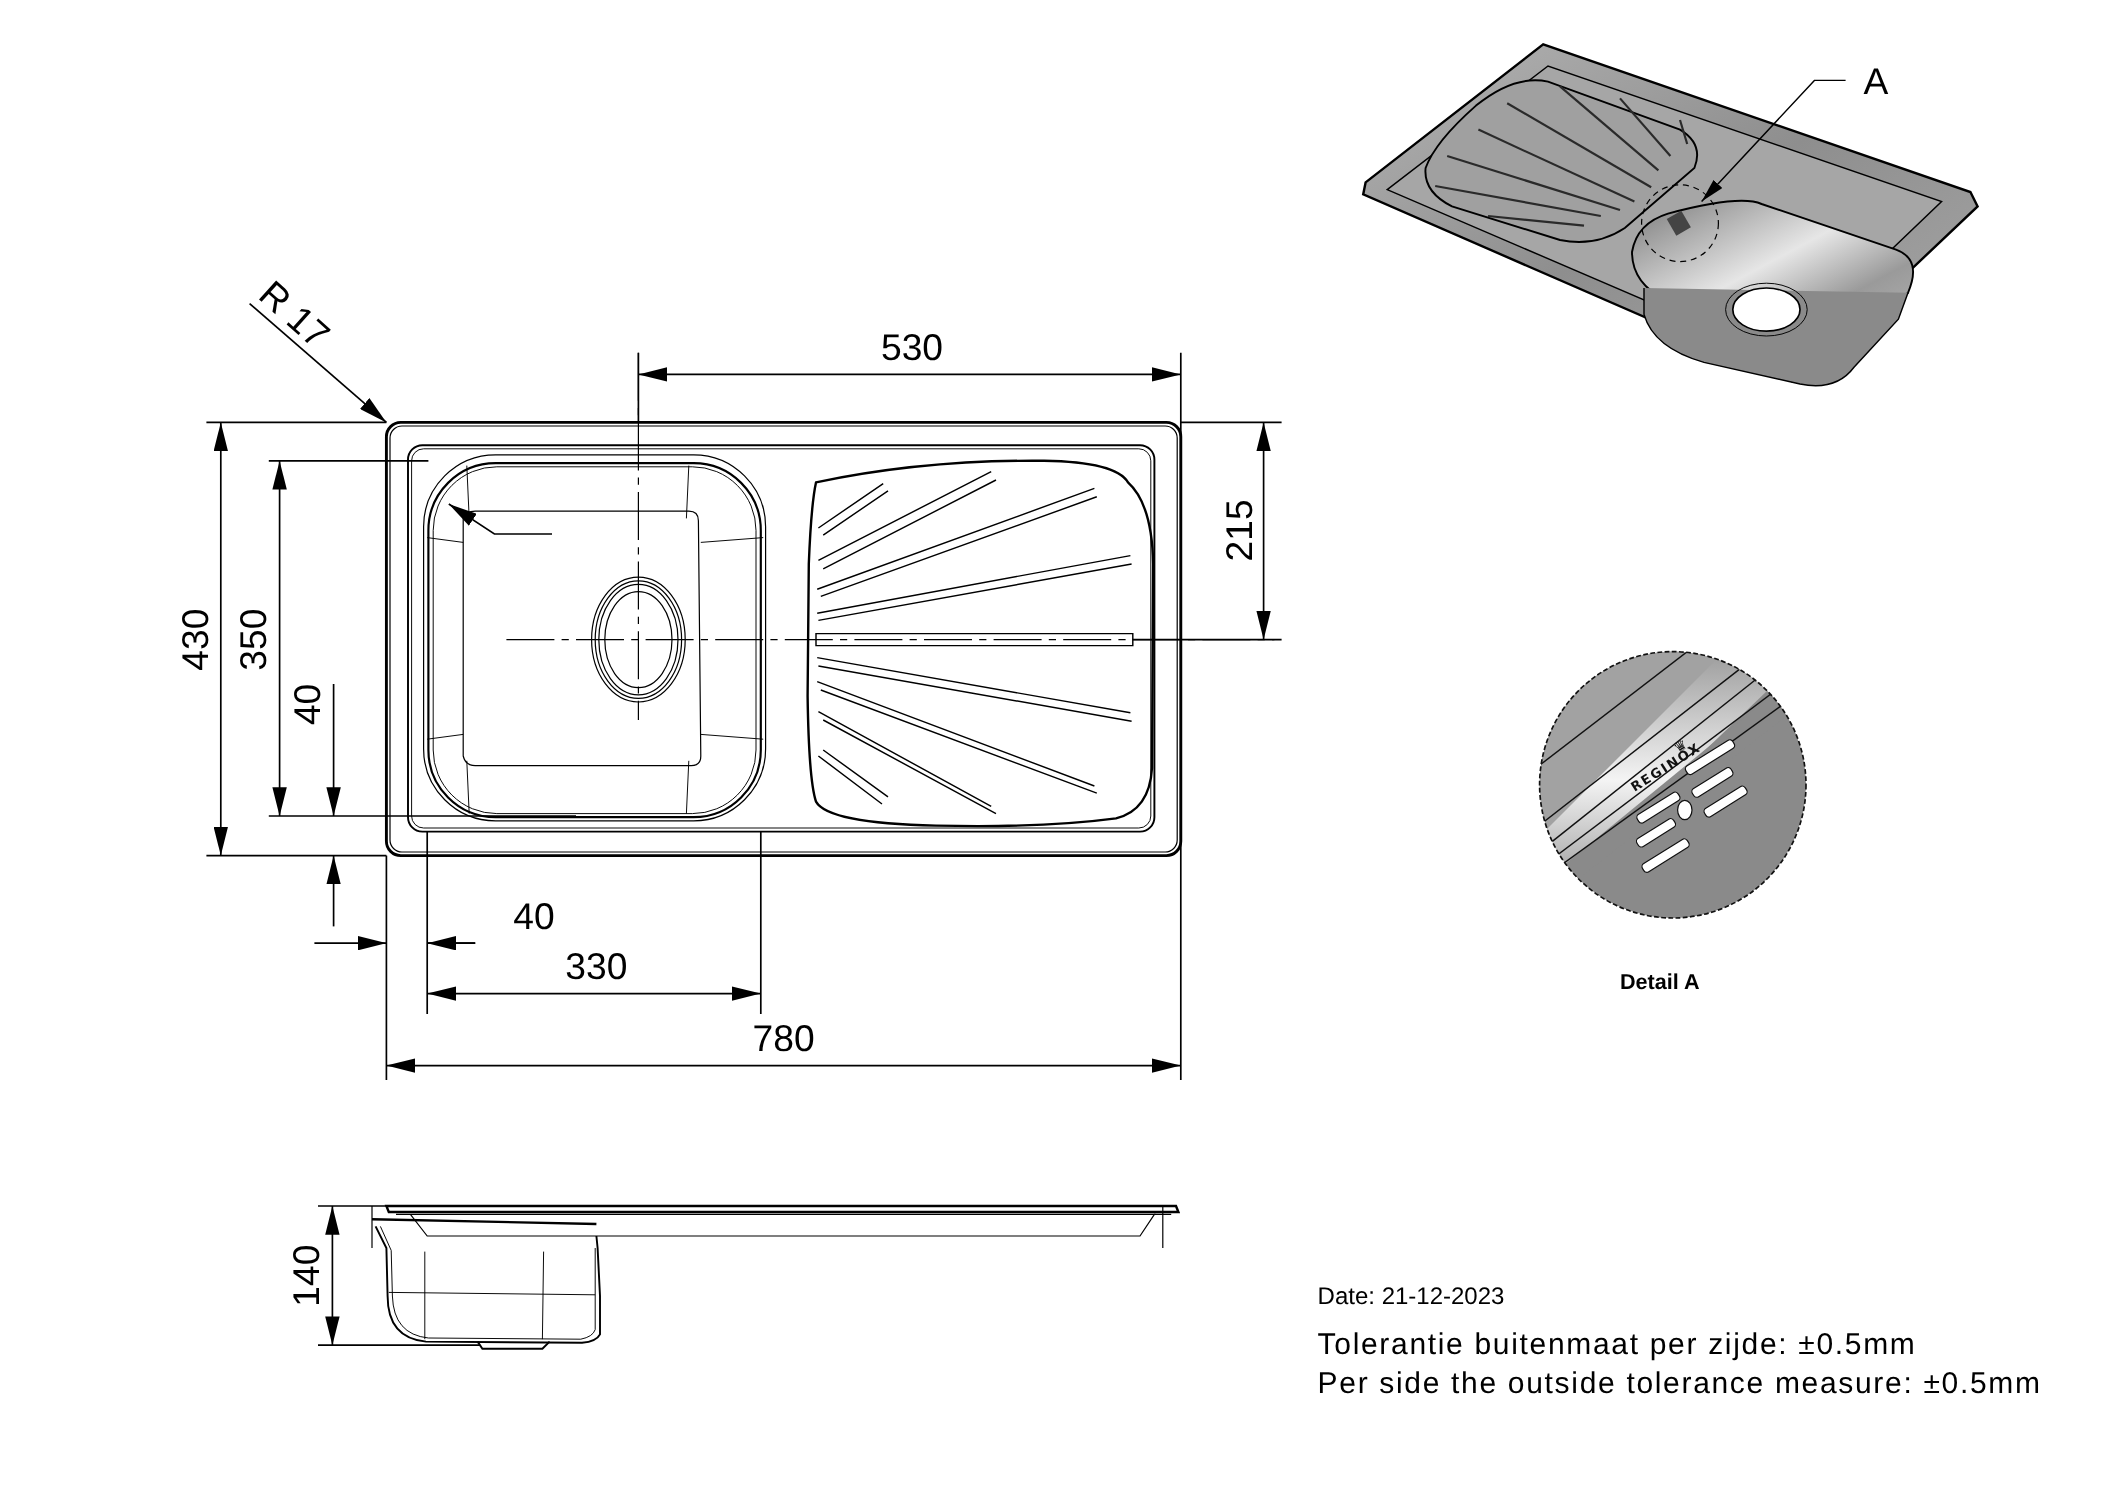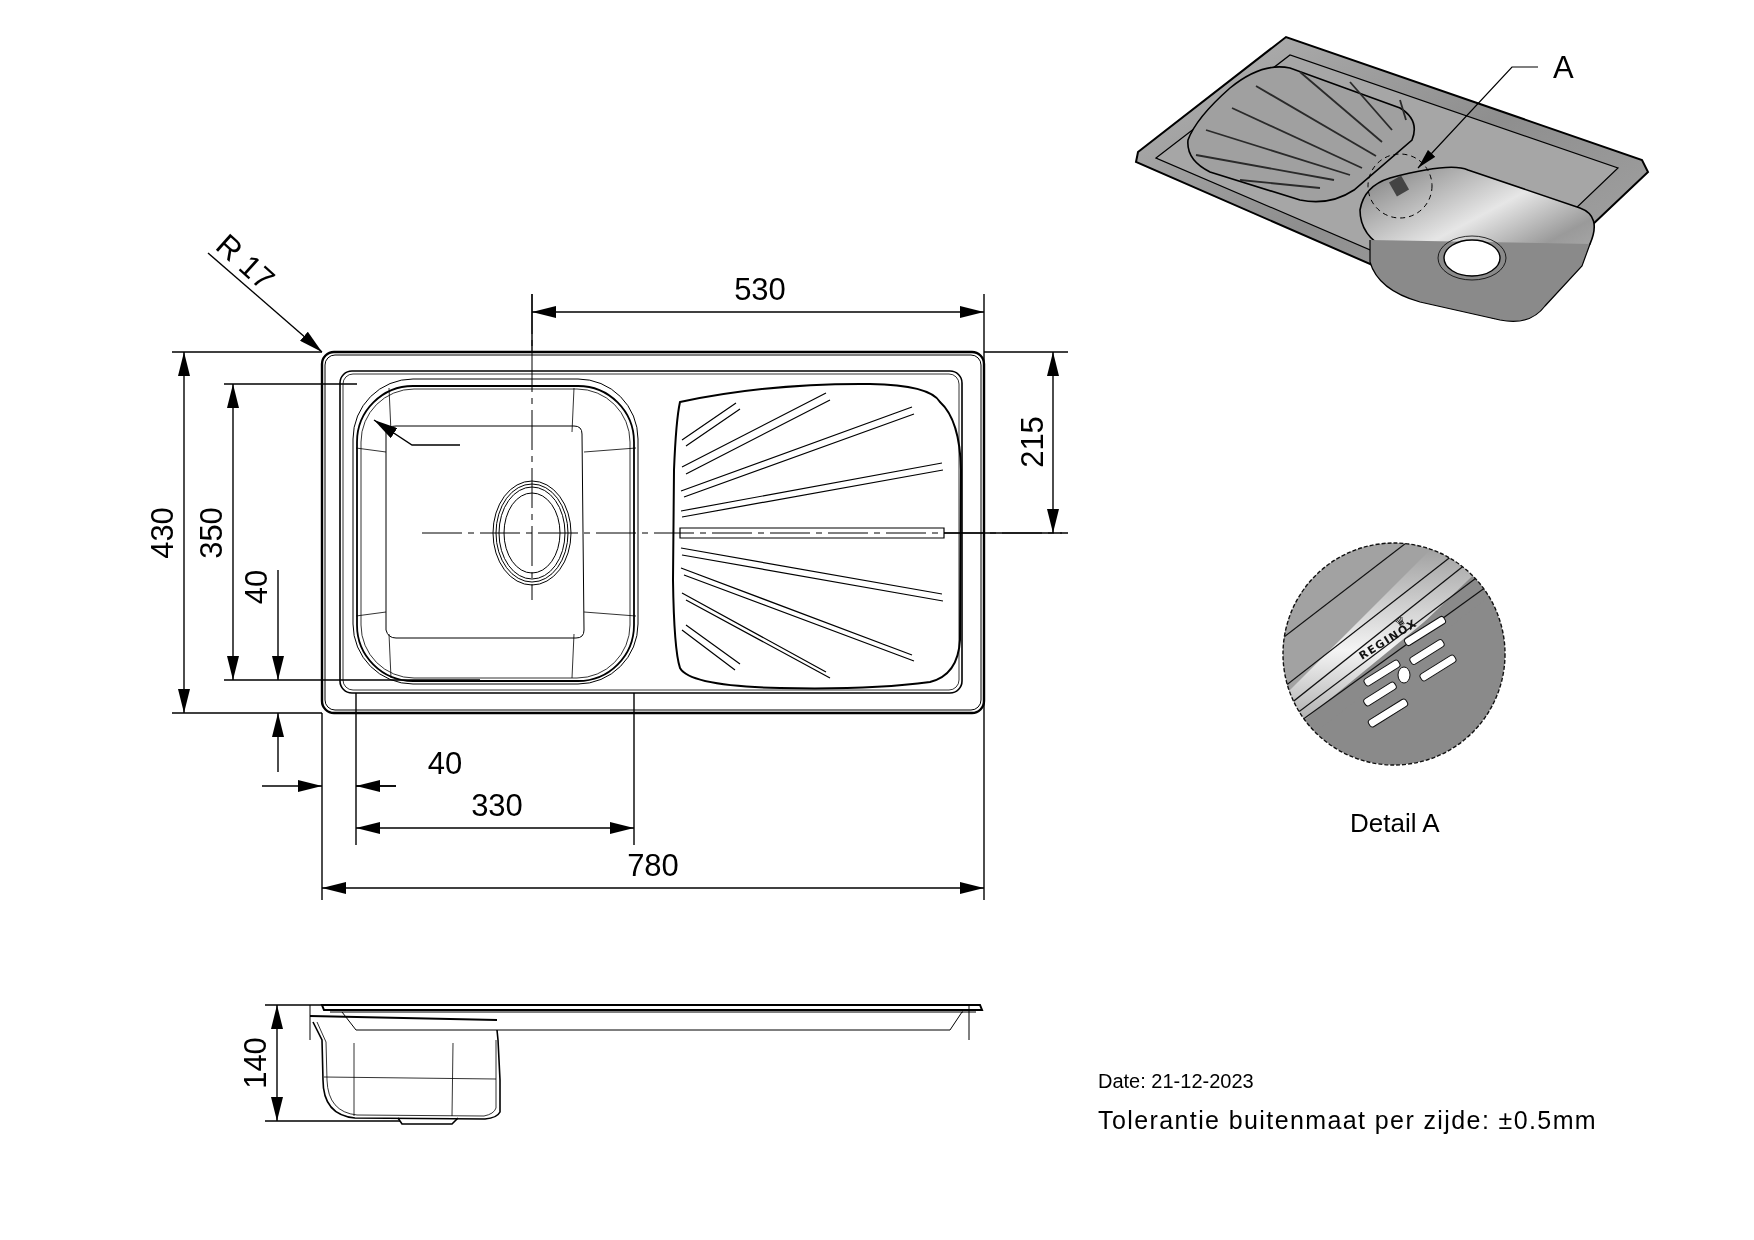--- a/index.html
+++ b/index.html
@@ -5,21 +5,21 @@
   html, body { margin: 0; padding: 0; background: #ffffff; }
   body { width: 1754px; height: 1240px; position: relative; overflow: hidden; font-family: "Liberation Sans", sans-serif; color: #000; }
   svg.drawing { position: absolute; left: 0; top: 0; width: 1754px; height: 1240px; }
   .dimtext { font-family: "Liberation Sans", sans-serif; font-size: 31px; fill: #000; }
   .callout { font-family: "Liberation Sans", sans-serif; font-size: 31px; fill: #000; }
   .titleblock { position: absolute; left: 1098px; top: 1006px; }
   .product-title { font-size: 38px; margin: 0; line-height: 1; }
   .date-line { font-size: 20px; margin-top: 65px; line-height: 1; }
   .tol { font-size: 25px; letter-spacing: 1.4px; line-height: 33px; }
   .tol-block { margin-top: 13px; }
-  .detail-label { position: absolute; left: 1350px; top: 808px; font-size: 26px; }
+  .detail-label { position: absolute; left: 1350px; top: 808px; font-size: 18px; font-weight: bold; }
 </style>
 </head>
 <body>
 
 <svg class="drawing" viewBox="0 0 1754 1240" xmlns="http://www.w3.org/2000/svg">
   <defs>
     <marker id="arr" viewBox="0 0 20 10" refX="20" refY="5" markerWidth="20" markerHeight="10" markerUnits="userSpaceOnUse" orient="auto-start-reverse">
       <path d="M0,0 L20,5 L0,10 z" fill="#000"></path>
     </marker>
     <marker id="arrL" viewBox="0 0 24 12" refX="24" refY="6" markerWidth="24" markerHeight="12" markerUnits="userSpaceOnUse" orient="auto-start-reverse">
@@ -227,14 +227,15 @@
     <circle cx="1394" cy="654" r="111" fill="none" stroke="#111" stroke-width="1.4" stroke-dasharray="4,2"></circle>
   </g>
 </svg>
 
 <div class="detail-label">Detail A</div>
 
 <div class="titleblock">
   <div class="date-line">Date: 21-12-2023</div>
   <div class="tol-block">
     <div class="tol">Tolerantie buitenmaat per zijde: ±0.5mm</div>
+    <div class="tol">Per side the outside tolerance measure: ±0.5mm</div>
   </div>
 </div>
 
 </body></html>

